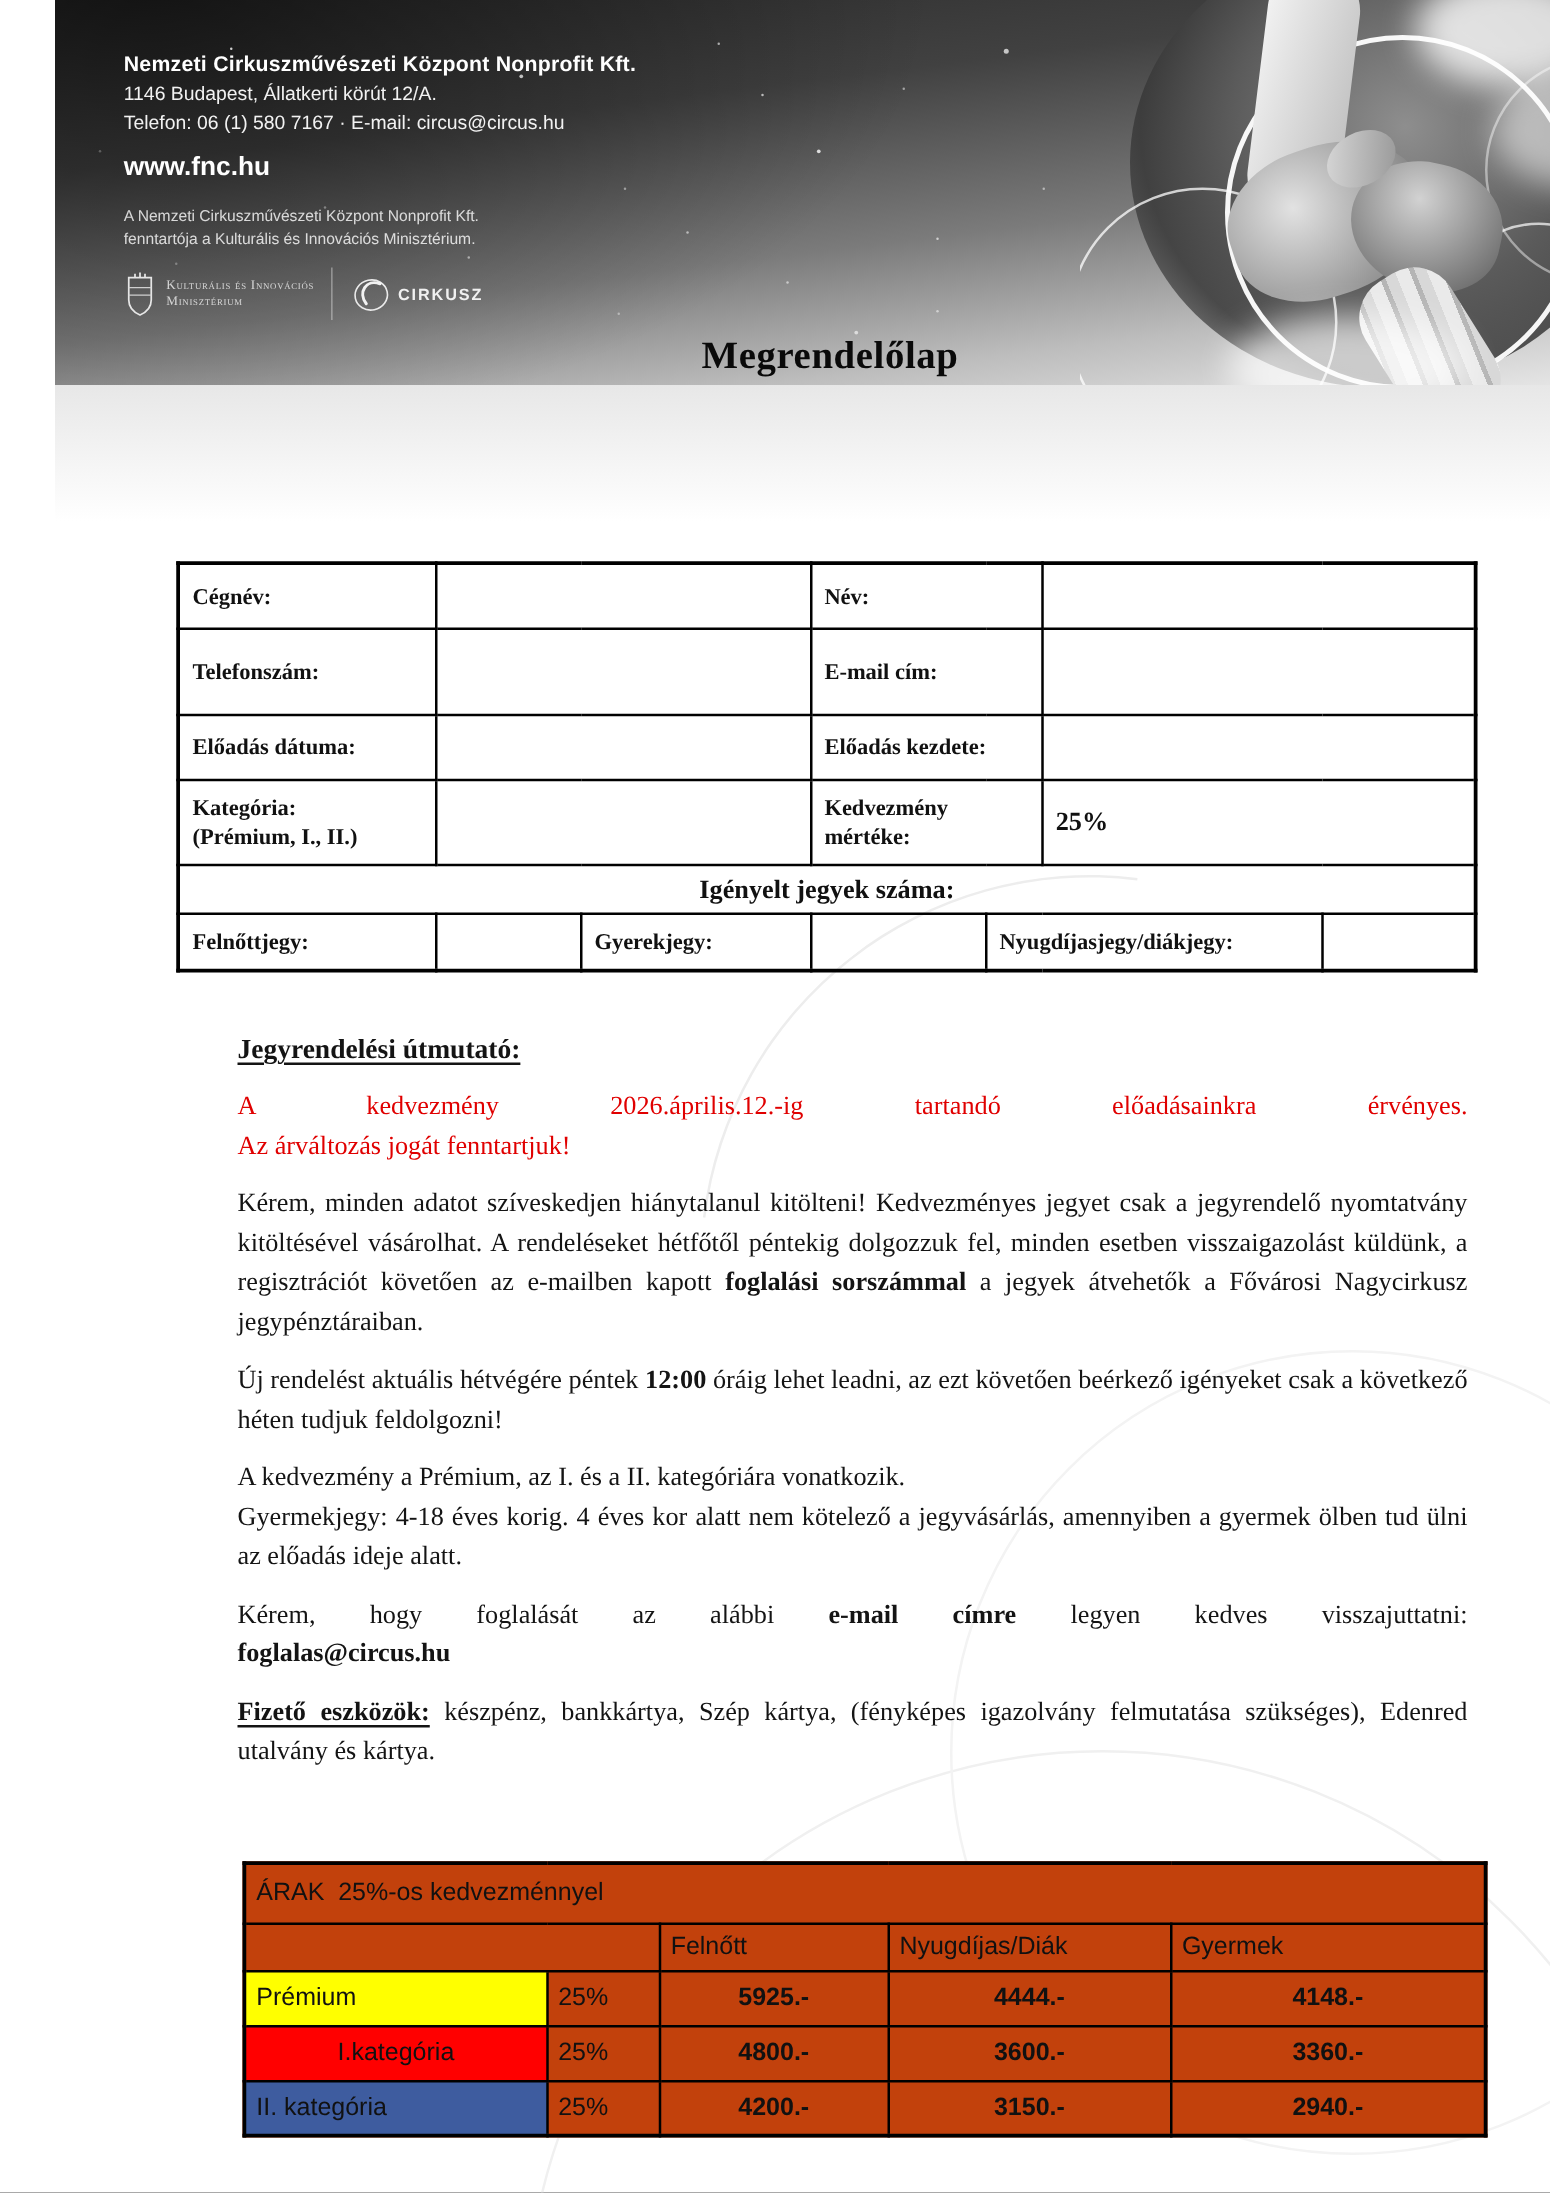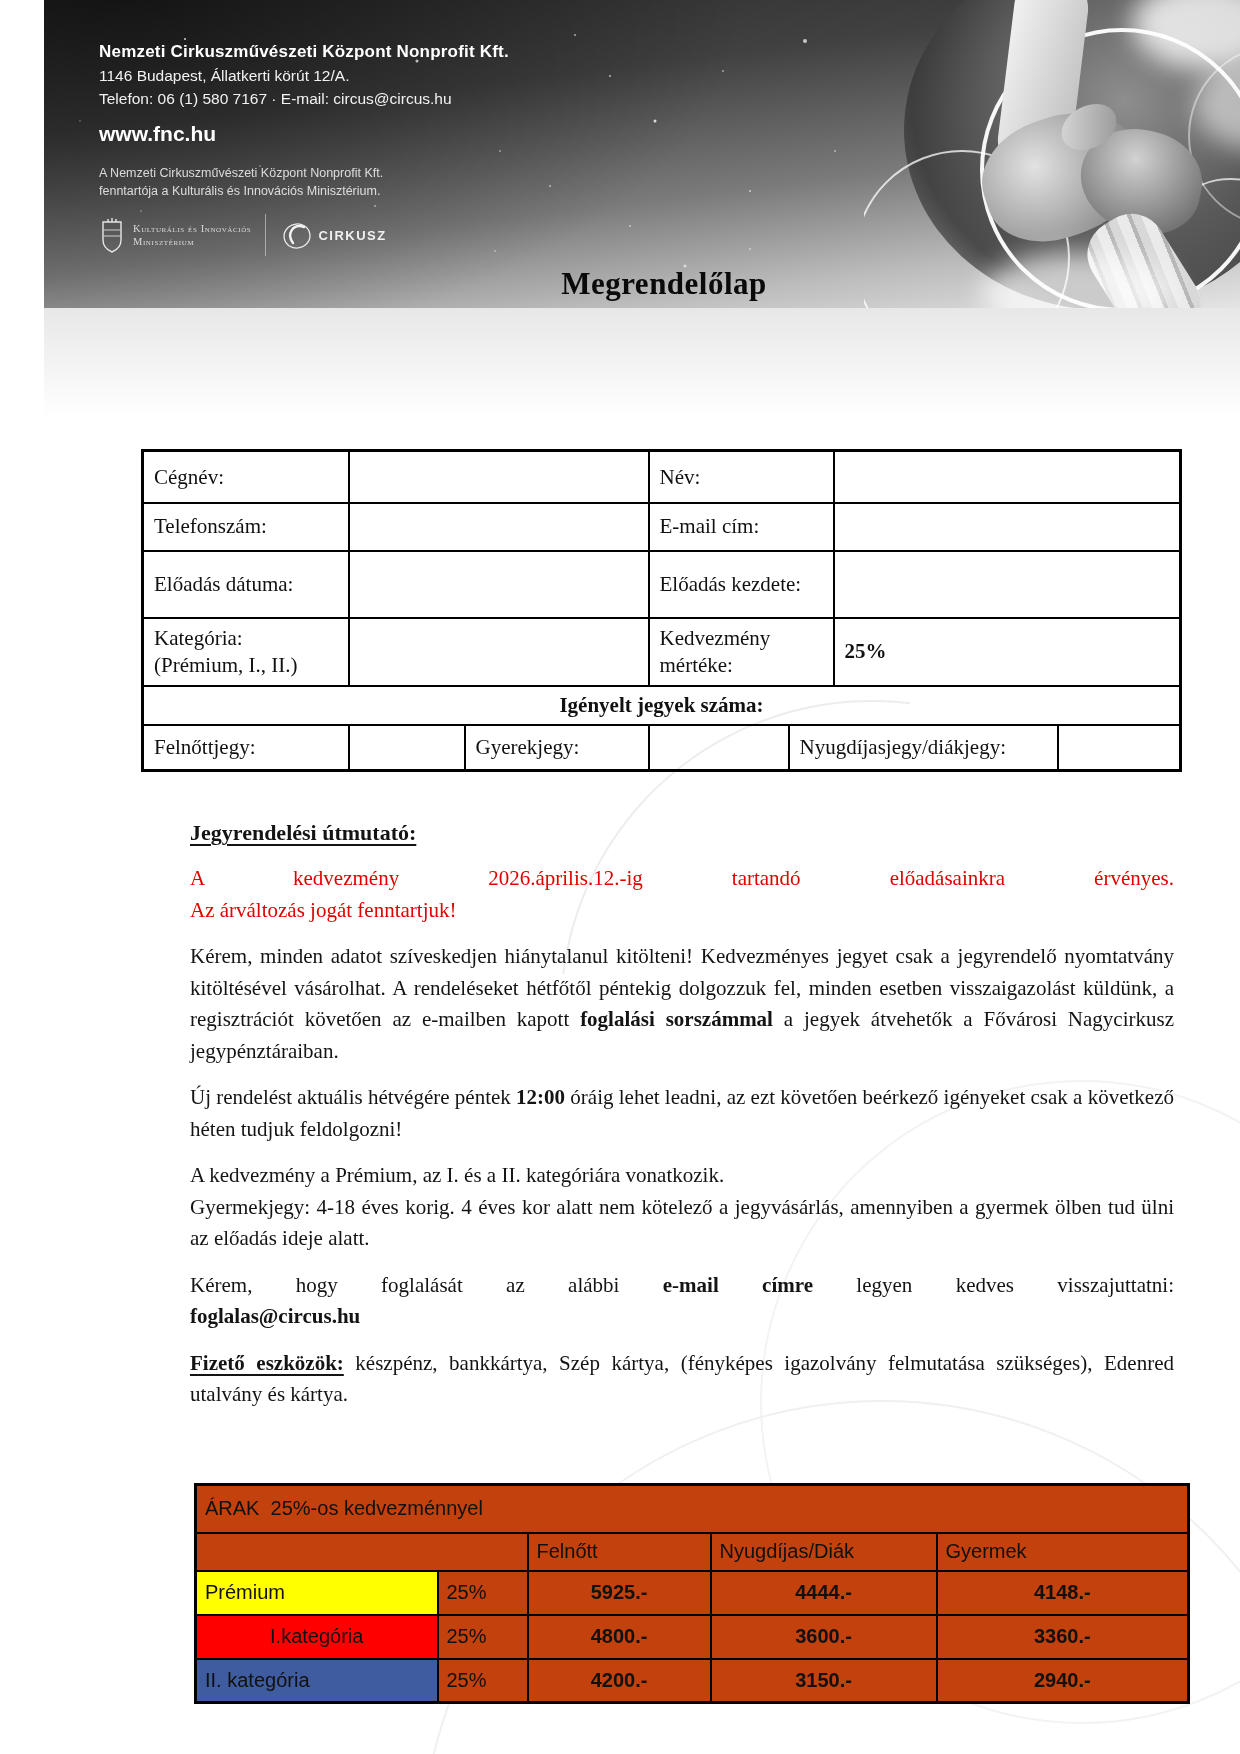--- a/index.html
+++ b/index.html
@@ -70,21 +70,21 @@
 
   
   .title{position:absolute;left:0;right:0;bottom:6px;text-align:center;margin:0;
          font-size:31px;font-weight:bold;color:#0a0a0a;letter-spacing:.5px;}
 
   
   .order-table{border-collapse:collapse;table-layout:fixed;width:1038px;margin:32px 0 0 97px;
                position:relative;z-index:1;background:transparent;}
   .order-table td{border:2px solid #000;vertical-align:middle;padding:2px 10px;}
   .order-table{border:3px solid #000;}
-  .lbl{font-size:21px;font-weight:normal;line-height:1.25;}
+  .lbl{font-size:18px;font-weight:bold;line-height:1.25;}
   .center-hd{text-align:center;font-size:21px;font-weight:bold;}
   .val{font-size:21px;font-weight:bold;}
 
   
   .guide{position:relative;z-index:1;width:984px;margin:44px 0 0 146px;font-size:21px;line-height:1.5;color:#141414;}
   .guide-heading{font-size:22px;font-weight:bold;text-decoration:underline;
                  text-decoration-thickness:2px;text-underline-offset:4px;margin:0 0 14px 0;}
   .guide p{margin:0 0 15px 0;text-align:justify;}
   .force-just{text-align:justify;text-align-last:justify;}
   .red{font-weight:normal;}
@@ -177,27 +177,27 @@
         <col style="width:224px">
         <col style="width:123px">
     </colgroup>
     <tbody>
         <tr style="height:52px">
       <td class="lbl">Cégnév:</td>
       <td colspan="2"></td>
       <td class="lbl" colspan="2">Név:</td>
       <td colspan="2"></td>
     </tr>
-    <tr style="height:48px">
+    <tr style="height:69px">
       <td class="lbl">Telefonszám:</td>
       <td colspan="2"></td>
       <td class="lbl" colspan="2">E-mail cím:</td>
       <td colspan="2"></td>
     </tr>
-    <tr style="height:67px">
+    <tr style="height:52px">
       <td class="lbl">Előadás dátuma:</td>
       <td colspan="2"></td>
       <td class="lbl" colspan="2">Előadás kezdete:</td>
       <td colspan="2"></td>
     </tr>
     <tr style="height:68px">
       <td class="lbl">
         <span>Kategória:</span><br>
         <span>(Prémium, I., II.)</span>
       </td>

